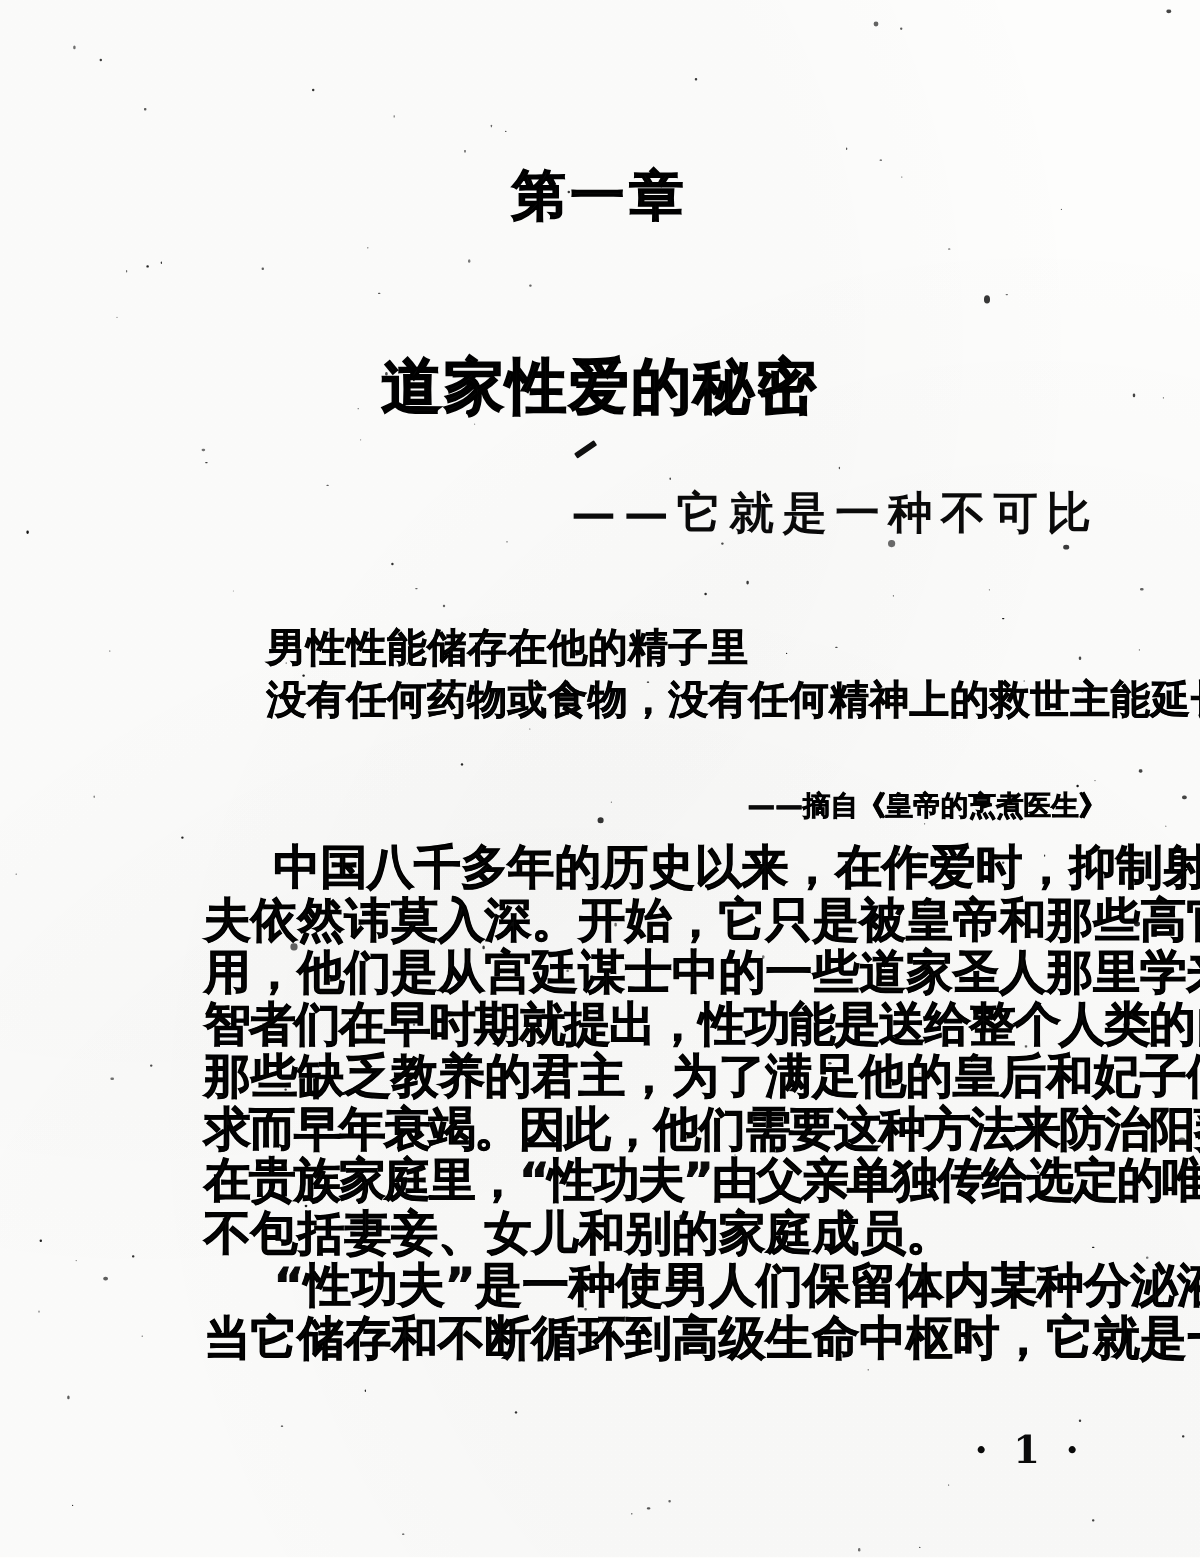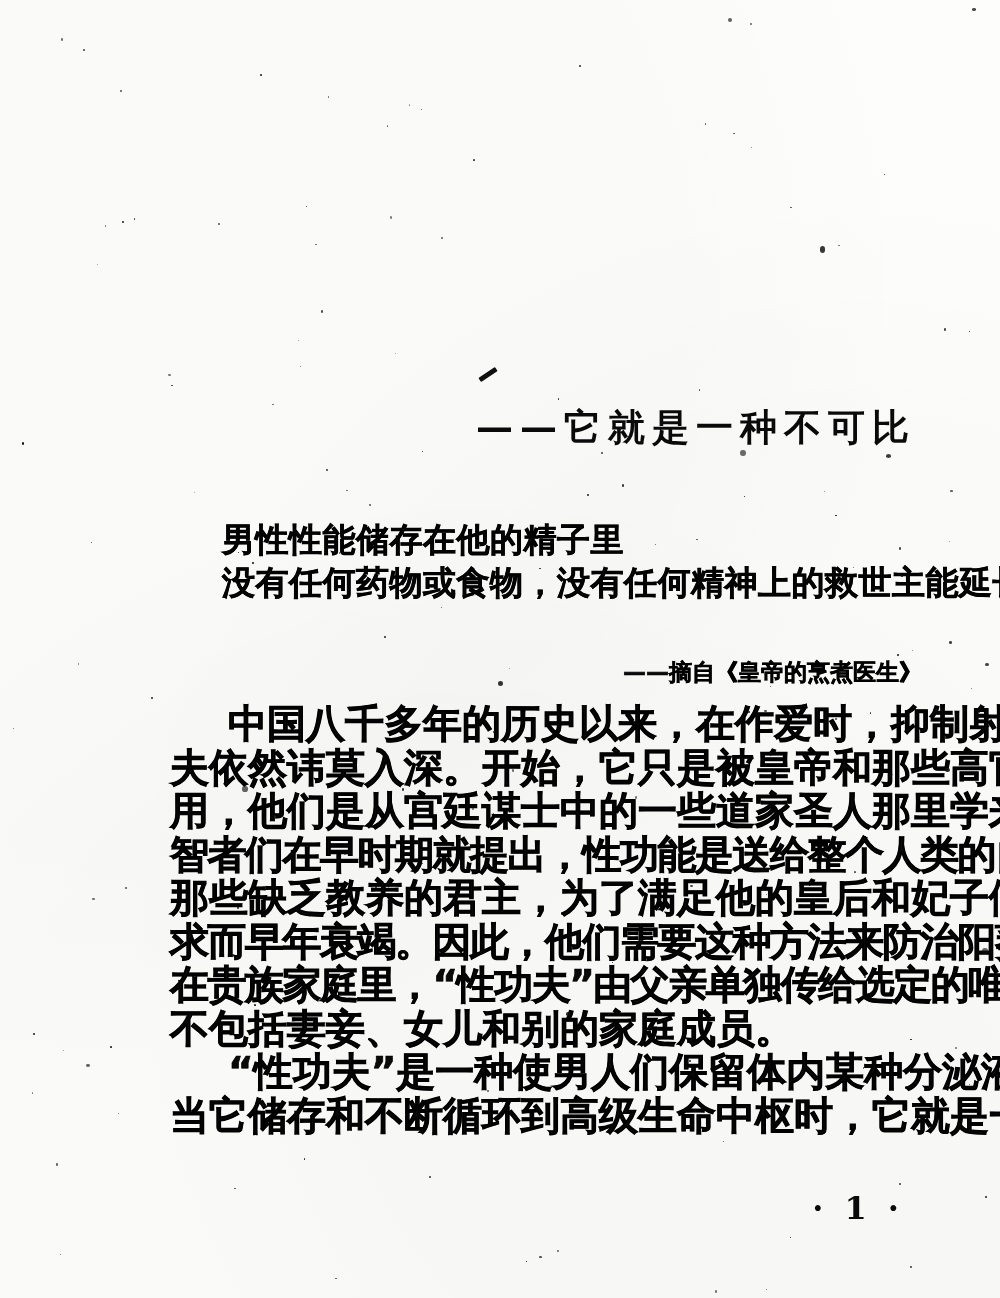--- a/index.html
+++ b/index.html
@@ -148,21 +148,23 @@
     font-weight: 700;
     font-family: "DejaVu Serif", "Liberation Serif", serif;
     letter-spacing: 5px;
   }
 </style>
 </head>
 <body>
 
 <div id="page">
 
-
+  <div class="chapter-head">第一章</div>
+
+  <div class="main-title">道家性爱的秘密</div>
 
   <div class="stray-mark"></div>
 
   <div class="subtitle">——它就是一种不可比</div>
 
   <div class="epigraph">
     <div class="epi-line indent">男性性能储存在他的精子里</div>
     <div class="epi-line indent">没有任何药物或食物，没有任何精神上的救世主能延长</div>
   </div>
 

